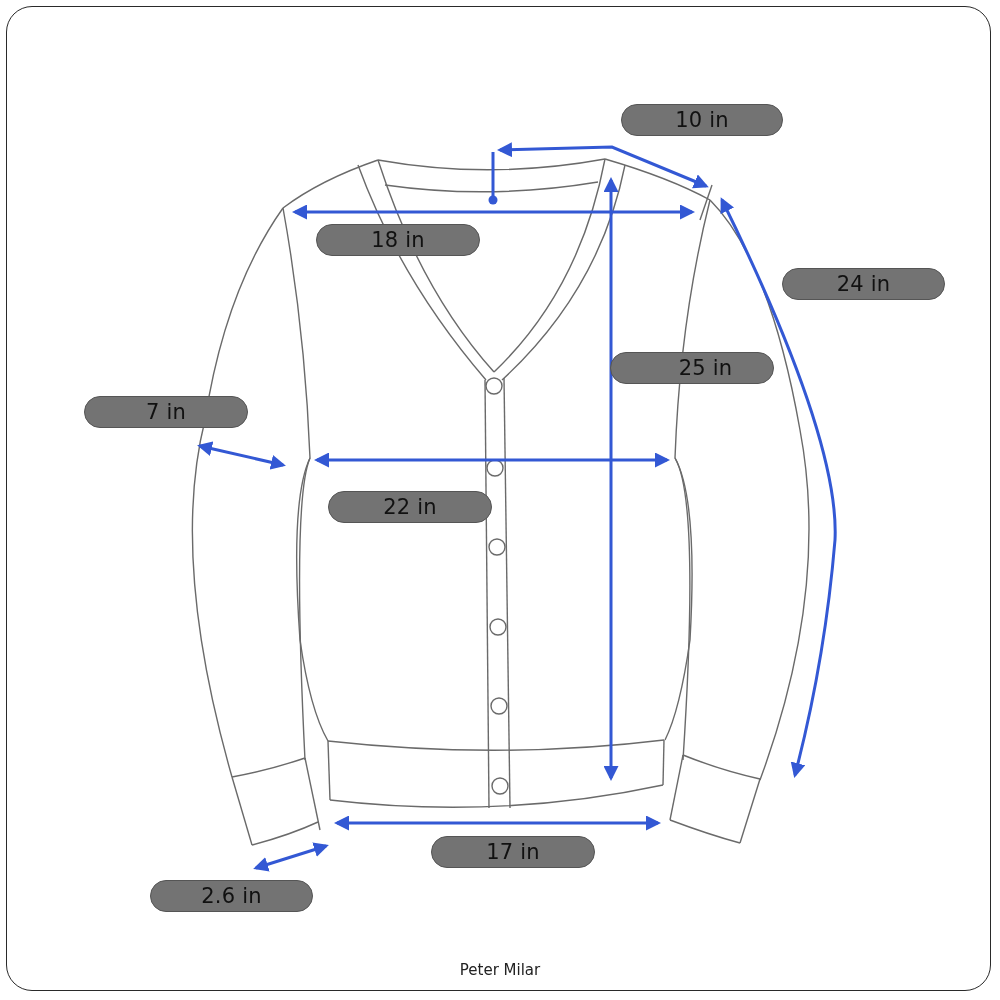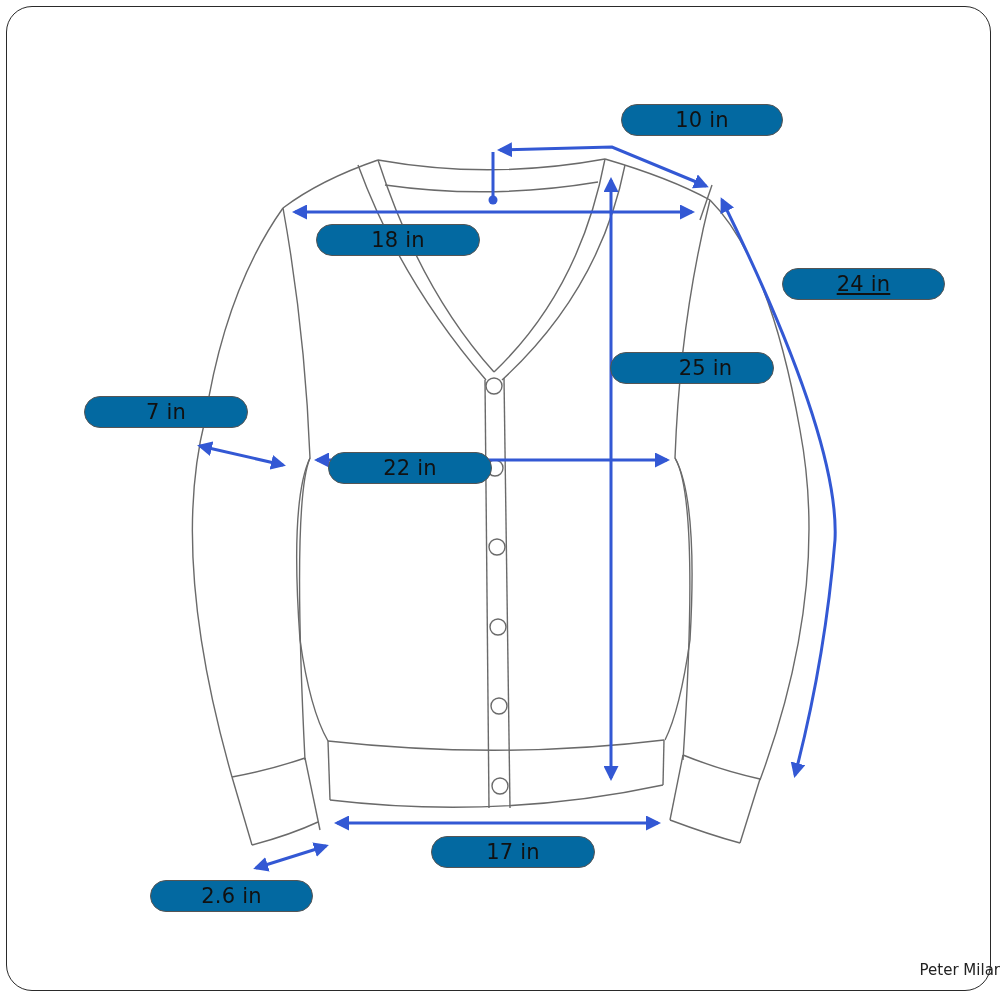--- a/index.html
+++ b/index.html
@@ -4,25 +4,25 @@
 <style>
   html, body { margin: 0; padding: 0; background: #ffffff; }
   body { width: 1000px; height: 1000px; position: relative; overflow: hidden; font-family: "DejaVu Sans", sans-serif; }
   .frame {
     position: absolute; left: 6px; top: 6px; width: 985px; height: 985px;
     border: 1.5px solid #2a2a2a; border-radius: 26px; box-sizing: border-box; background: #fff;
   }
   svg.art { position: absolute; left: 0; top: 0; width: 1000px; height: 1000px; }
   .pill {
     position: absolute; height: 32px; border: 1.2px solid #555; border-radius: 16px;
-    background: #0369a1; box-sizing: border-box; display: flex; align-items: center; justify-content: center;
+    background: #737373; box-sizing: border-box; display: flex; align-items: center; justify-content: center;
     font-size: 21px; color: #111; letter-spacing: 0.2px;
   }
   .brand {
-    position: absolute; left: 0; width: 1000px; top: 961px; text-align: right;
+    position: absolute; left: 0; width: 1000px; top: 961px; text-align: center;
     font-size: 15px; color: #222;
   }
 </style>
 </head>
 <body>
 
 <div class="frame"></div>
 
 <svg class="art" viewBox="0 0 1000 1000">
   <defs>
@@ -104,20 +104,20 @@
 
     <path d="M337,823 L658,823" marker-start="url(#ah)" marker-end="url(#ah)"></path>
 
     <path d="M256,868 L326,846" marker-start="url(#ah)" marker-end="url(#ah)"></path>
   </g>
   <circle cx="493" cy="200" r="4.5" fill="#3358d4"></circle>
 </svg>
 
 <div class="pill" style="left:621px;top:104px;width:162px;">10 in</div>
 <div class="pill" style="left:316px;top:224px;width:164px;">18 in</div>
-<div class="pill" style="left:782px;top:268px;width:163px;text-decoration:underline;">24 in</div>
+<div class="pill" style="left:782px;top:268px;width:163px;">24 in</div>
 <div class="pill" style="left:610px;top:352px;width:164px;padding-left:27px;">25 in</div>
 <div class="pill" style="left:84px;top:396px;width:164px;">7 in</div>
-<div class="pill" style="left:328px;top:452px;width:164px;">22 in</div>
+<div class="pill" style="left:328px;top:491px;width:164px;">22 in</div>
 <div class="pill" style="left:431px;top:836px;width:164px;">17 in</div>
 <div class="pill" style="left:150px;top:880px;width:163px;">2.6 in</div>
 
 <div class="brand">Peter Milar</div>
 
 </body></html>

